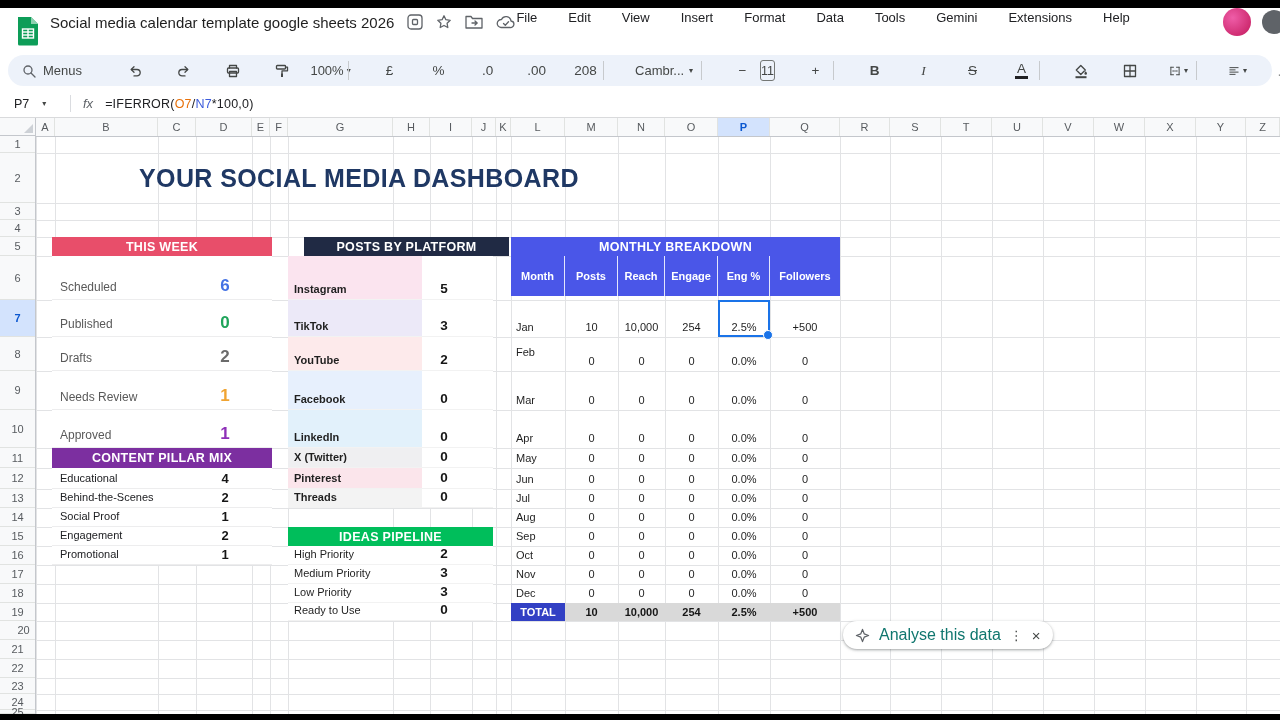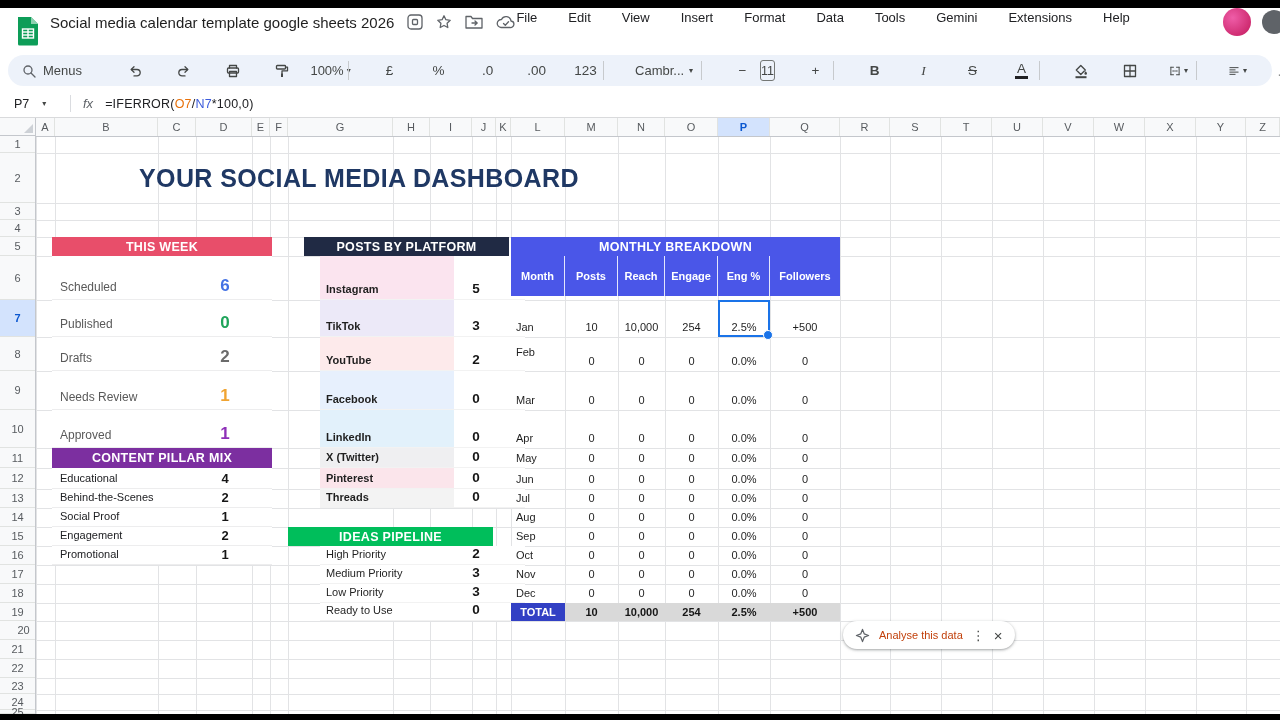--- a/index.html
+++ b/index.html
@@ -79,21 +79,21 @@
   #ip-banner{left:288px;top:527px;width:205px;height:19px;}
   #mb-banner{left:511px;top:237px;width:329px;height:19px;}
 
   .lrow{position:absolute;display:flex;align-items:flex-end;background:#fff;border-bottom:1px solid #ededee;
         box-sizing:border-box;z-index:1;}
   .llab{flex:1;padding:0 0 5px 8px;font-size:12px;color:#595959;}
   .lval{width:94px;text-align:center;padding-bottom:3px;font-weight:700;font-size:17px;}
   .llab2{flex:1;padding:0 0 4px 8px;font-size:11px;color:#202124;}
   .lval2{width:94px;text-align:center;padding-bottom:2px;font-weight:700;font-size:13px;color:#161616;}
 
-  .prow{position:absolute;display:flex;background:#fff;z-index:1;box-sizing:border-box;border-bottom:1px solid #f2f2f2;margin-left:32px;}
+  .prow{position:absolute;display:flex;background:#fff;z-index:1;box-sizing:border-box;border-bottom:1px solid #f2f2f2;}
   .pfl{width:134px;display:flex;align-items:flex-end;padding:0 0 4px 6px;font-size:11px;font-weight:700;
        color:#1f1f1f;box-sizing:border-box;}
   .pfl.plain{font-weight:400;}
   .pfv{width:44px;display:flex;align-items:flex-end;justify-content:center;padding-bottom:3px;font-weight:700;
        font-size:13.5px;color:#161616;}
 
   .mhead{position:absolute;display:flex;align-items:center;justify-content:center;color:#fff;font-weight:700;
          font-size:11px;z-index:1;box-sizing:border-box;}
   .mcell{position:absolute;display:flex;align-items:flex-end;justify-content:center;font-size:11px;color:#1f1f1f;
          padding-bottom:4px;box-sizing:border-box;z-index:1;}
@@ -102,21 +102,21 @@
         z-index:1;box-sizing:border-box;color:#161616;}
 
   #selection{position:absolute;left:718px;top:300px;width:52px;height:37px;border:2px solid #1a73e8;
              box-sizing:border-box;z-index:3;background:transparent;}
   #selection .handle{position:absolute;right:-5px;bottom:-5px;width:8px;height:8px;background:#1a73e8;
              border:1px solid #fff;border-radius:50%;}
 
   #analyse-chip{position:absolute;left:843px;top:621px;height:28px;border-radius:14px;background:#fff;
         box-shadow:0 1px 2px rgba(60,64,67,.3),0 1px 3px 1px rgba(60,64,67,.15);display:flex;align-items:center;
         gap:9px;padding:0 12px;z-index:6;}
-  #analyse-chip .label{font-size:11px;color:#c2410c;}
+  #analyse-chip .label{font-size:16px;color:#0f766e;}
   #analyse-chip .dots{font-size:13px;color:#444746;}
   #analyse-chip .close{font-size:15px;color:#444746;}
 </style>
 </head>
 <body>
 
 <div id="app">
   <div class="letterbox" id="lb-top"></div>
 
   <div id="header">
@@ -214,21 +214,21 @@
     </div>
     <div class="tbtn">
       <span class="tlabel">100%</span>
       <span class="arrow">▾</span>
     </div>
     <div class="sep"></div>
     <div class="tbtn">£</div>
     <div class="tbtn">%</div>
     <div class="tbtn">.0</div>
     <div class="tbtn">.00</div>
-    <div class="tbtn">123</div>
+    <div class="tbtn">208</div>
     <div class="sep"></div>
     <div class="tbtn" style="min-width:64px;justify-content:space-between;">
       <span class="tlabel">Cambr...</span>
       <span class="arrow">▾</span>
     </div>
     <div class="sep"></div>
     <div class="tbtn">−</div>
     <div class="size-box">11</div>
     <div class="tbtn">+</div>
     <div class="sep"></div>

